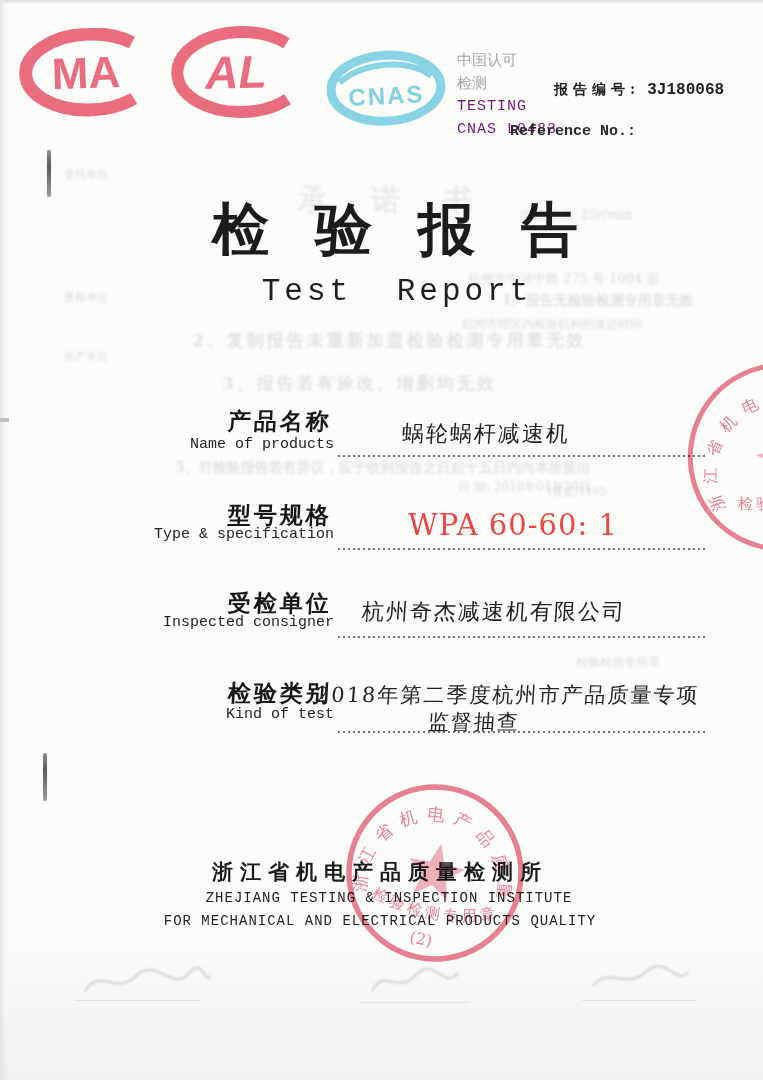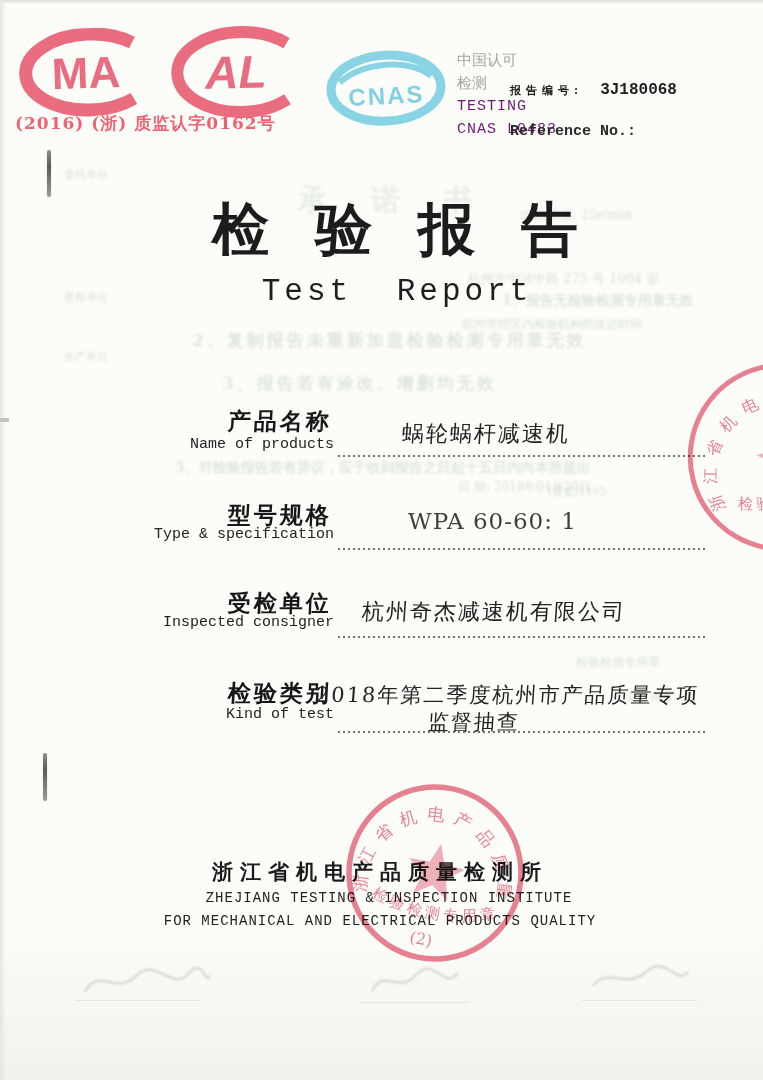--- a/index.html
+++ b/index.html
@@ -20,37 +20,37 @@
   .stamp-red-text{font-family:"Liberation Sans",sans-serif;font-weight:bold;}
 
   .serial-line{left:15px;top:112px;display:flex;align-items:baseline;gap:9px;z-index:5;white-space:nowrap;}
   .serial-num{font-family:"Liberation Sans",sans-serif;font-weight:bold;font-size:26px;letter-spacing:1px;color:#ee4156;opacity:.88;}
   .serial-approval{font-size:17px;font-weight:bold;color:#ee4156;opacity:.82;letter-spacing:1px;}
 
   .accred{left:457px;top:49px;z-index:3;color:#a3a3a0;line-height:23px;font-size:15px;white-space:nowrap;}
   .accred .mono{font-family:"Liberation Mono",monospace;letter-spacing:1px;color:#701a75;}
 
   .report-no{left:510px;top:79px;z-index:4;white-space:nowrap;}
-  .report-no .lab{font-size:11px;font-weight:bold;letter-spacing:5px;color:#1f1f1f;}
-  .report-no .val{font-family:"Liberation Mono",monospace;font-size:16px;font-weight:bold;color:#1f1f1f;margin-left:12px;}
+  .report-no .lab{font-size:14px;font-weight:bold;letter-spacing:5px;color:#1f1f1f;margin-left:44px;}
+  .report-no .val{font-family:"Liberation Mono",monospace;font-size:16px;font-weight:bold;color:#1f1f1f;margin-left:2px;}
   .reference{left:510px;top:100px;z-index:4;font-family:"Liberation Mono",monospace;font-weight:bold;font-size:15px;color:#2a2a2a;margin-top:23px;}
 
   
   .title-cn{left:0;top:192px;width:790px;text-align:center;font-size:57px;font-weight:bold;
     letter-spacing:46px;padding-left:46px;box-sizing:border-box;color:#1c1c1c;z-index:3;}
   .title-en{left:0;top:274px;width:794px;text-align:center;font-family:"Liberation Mono",monospace;
     font-size:31px;letter-spacing:4px;word-spacing:22px;color:#1e1e1e;z-index:3;}
 
   
   .flabel-cn{position:absolute;width:332px;text-align:right;font-size:23px;font-weight:bold;
     letter-spacing:3px;color:#171717;z-index:3;transform:skewX(-3deg);}
   .flabel-en{position:absolute;width:340px;text-align:right;font-family:"Liberation Mono",monospace;
     font-size:15px;color:#222;z-index:3;}
   .fvalue{position:absolute;font-size:22px;letter-spacing:2px;color:#232323;z-index:3;white-space:nowrap;transform:skewX(-4deg);}
-  .fvalue-latin{position:absolute;font-size:23px;letter-spacing:1px;color:#404040;z-index:3;white-space:nowrap;}
+  .fvalue-latin{position:absolute;font-size:29px;letter-spacing:1px;color:#ef4444;z-index:3;white-space:nowrap;}
   .dotline{position:absolute;height:2px;z-index:3;opacity:.8;
     background-image:repeating-linear-gradient(90deg,#4d4d50 0,#4d4d50 2px,transparent 2px,transparent 5px);}
 
   
   .staple{position:absolute;width:4px;border-radius:2px;z-index:6;
     background:linear-gradient(180deg,#90908e,#5c5c5a 35%,#9c9c9a);box-shadow:0 0 1px rgba(0,0,0,.35);}
 
   
   .inst-cn{left:0;top:858px;width:760px;text-align:center;font-size:21px;font-weight:bold;
     letter-spacing:7px;color:#1b1b1b;z-index:3;}
@@ -122,21 +122,20 @@
 
 <svg class="stamp-svg" style="left:326px;top:48px;transform:rotate(-3deg);" width="124" height="82" viewBox="0 0 124 82">
   <g stroke="#7ccfe2" fill="none" opacity="0.9">
     <ellipse cx="60" cy="40" rx="55" ry="33" stroke-width="9"></ellipse>
     <path d="M 14 32 C 40 12 84 12 106 30" stroke-width="6"></path>
   </g>
   <text x="60" y="56" font-size="24" font-weight="bold" text-anchor="middle" fill="#7ccfe2" opacity="0.95" letter-spacing="2" style="font-family:'Liberation Sans',sans-serif;">CNAS</text>
 </svg>
 
 <div class="abs serial-line">
-  <span class="serial-approval">(2016) (浙) 质监认字0162号</span>
 </div>
 
 <div class="abs accred">
   <div>中国认可</div>
   <div>检测</div>
   <div class="mono">TESTING</div>
   <div class="mono">CNAS L0483</div>
 </div>
 
 <div class="abs report-no">

